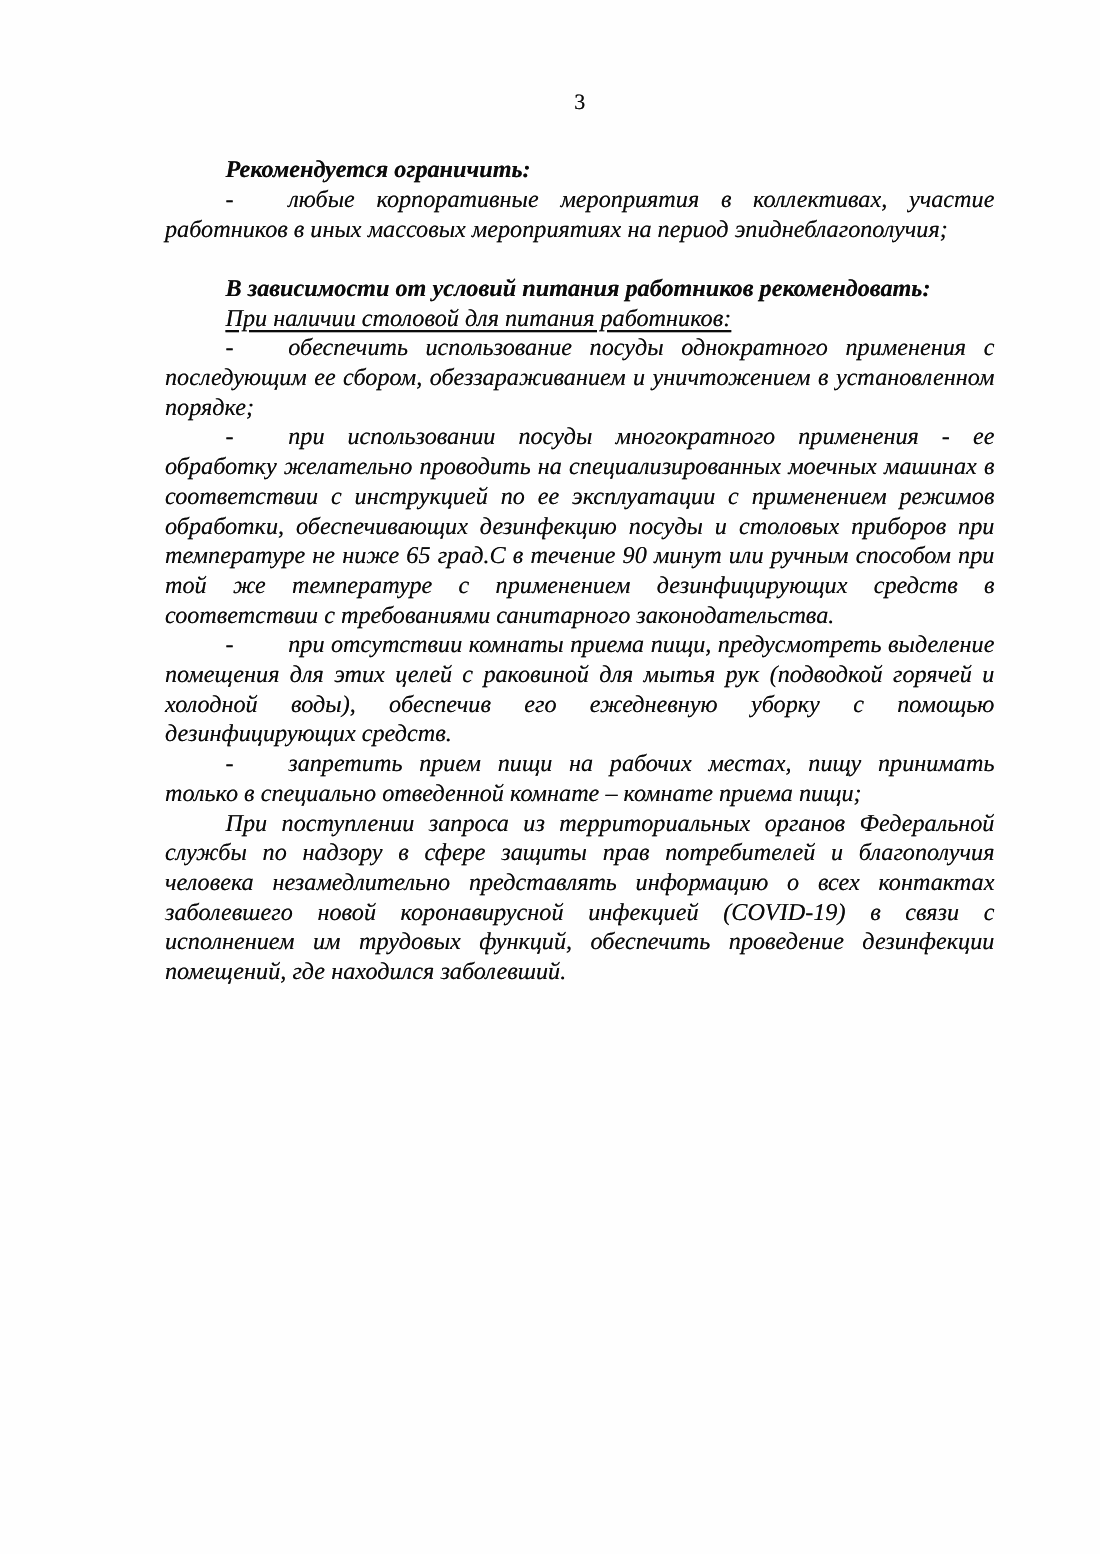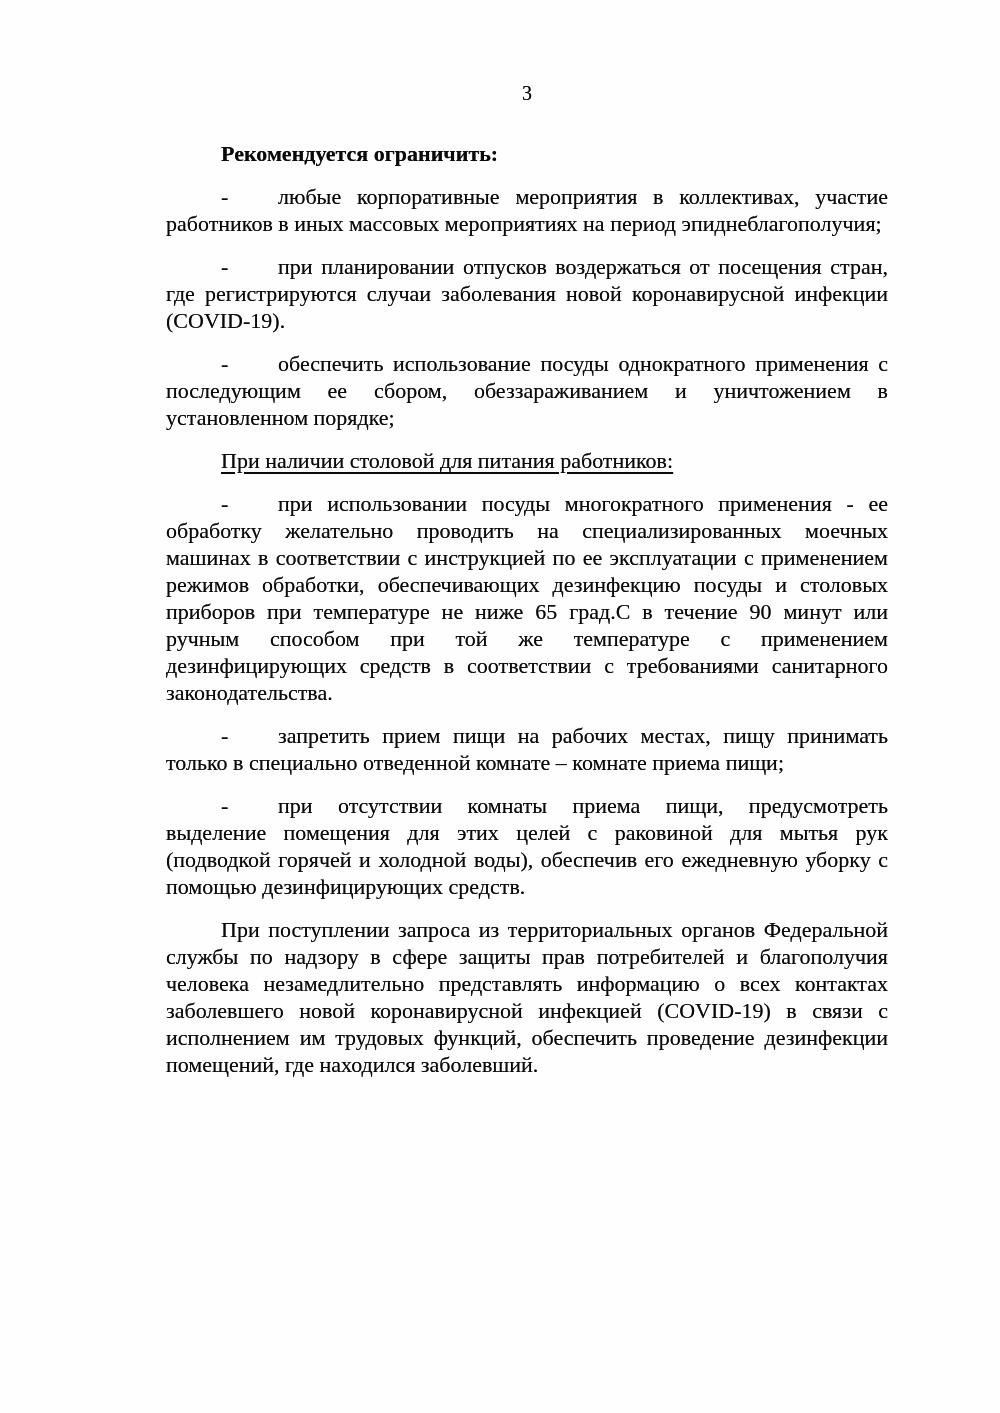--- a/index.html
+++ b/index.html
@@ -21,22 +21,23 @@
     font-size: 22px;
     line-height: 27px;
     text-shadow: 0 0 0.6px rgba(0,0,0,0.65);
   }
   .page-number {
     text-align: center;
     font-size: 20px;
     margin: 0 0 33px 0;
   }
   p.para {
-    margin: 16px;
+    margin: 0;
     text-align: justify;
+    font-style: italic;
   }
   p.space-before {
     margin-top: 27px;
   }
   p.heading {
     font-weight: bold;
     text-indent: 55px;
   }
   p.underline-heading {
     text-indent: 55px;
@@ -63,29 +64,29 @@
 
 <div class="page">
 
   <div class="page-number">3</div>
 
   <p class="para heading"><span class="ptext">Рекомендуется ограничить:</span></p>
 
   <p class="para bullet"><span class="marker">-</span><span class="ptext">любые корпоративные мероприятия в коллективах, участие работников в иных массовых мероприятиях на период эпиднеблагополучия;</span></p>
 
 
-  <p class="para bullet"><span class="marker">-</span><span class="ptext">при планировании отпусков воздержаться от посещения стран, где регистрируются случаи заболевания новой коронавирусной инфекции (COVID-19).</span></p>
 
+  <p class="para heading space-before"><span class="ptext">В зависимости от условий питания работников рекомендовать:</span></p>
+
+  <p class="para underline-heading"><span class="ptext">При наличии столовой для питания работников:</span></p>
 
   <p class="para bullet"><span class="marker">-</span><span class="ptext">обеспечить использование посуды однократного применения с последующим ее сбором, обеззараживанием и уничтожением в установленном порядке;</span></p>
-
-  <p class="para underline-heading"><span class="ptext">При наличии столовой для питания работников:</span></p>
 
   <p class="para bullet"><span class="marker">-</span><span class="ptext">при использовании посуды многократного применения - ее обработку желательно проводить на специализированных моечных машинах в соответствии с инструкцией по ее эксплуатации с применением режимов обработки, обеспечивающих дезинфекцию посуды и столовых приборов при температуре не ниже 65 град.С в течение 90 минут или ручным способом при той же температуре с применением дезинфицирующих средств в соответствии с требованиями санитарного законодательства.</span></p>
 
 
+  <p class="para bullet"><span class="marker">-</span><span class="ptext">при отсутствии комнаты приема пищи, предусмотреть выделение помещения для этих целей с раковиной для мытья рук (подводкой горячей и холодной воды), обеспечив его ежедневную уборку с помощью дезинфицирующих средств.</span></p>
+
   <p class="para bullet"><span class="marker">-</span><span class="ptext">запретить прием пищи на рабочих местах, пищу принимать только в специально отведенной комнате – комнате приема пищи;</span></p>
-
-  <p class="para bullet"><span class="marker">-</span><span class="ptext">при отсутствии комнаты приема пищи, предусмотреть выделение помещения для этих целей с раковиной для мытья рук (подводкой горячей и холодной воды), обеспечив его ежедневную уборку с помощью дезинфицирующих средств.</span></p>
 
   <p class="para plain-indent"><span class="ptext">При поступлении запроса из территориальных органов Федеральной службы по надзору в сфере защиты прав потребителей и благополучия человека незамедлительно представлять информацию о всех контактах заболевшего новой коронавирусной инфекцией (COVID-19) в связи с исполнением им трудовых функций, обеспечить проведение дезинфекции помещений, где находился заболевший.</span></p>
 
 </div>
 
 </body></html>

